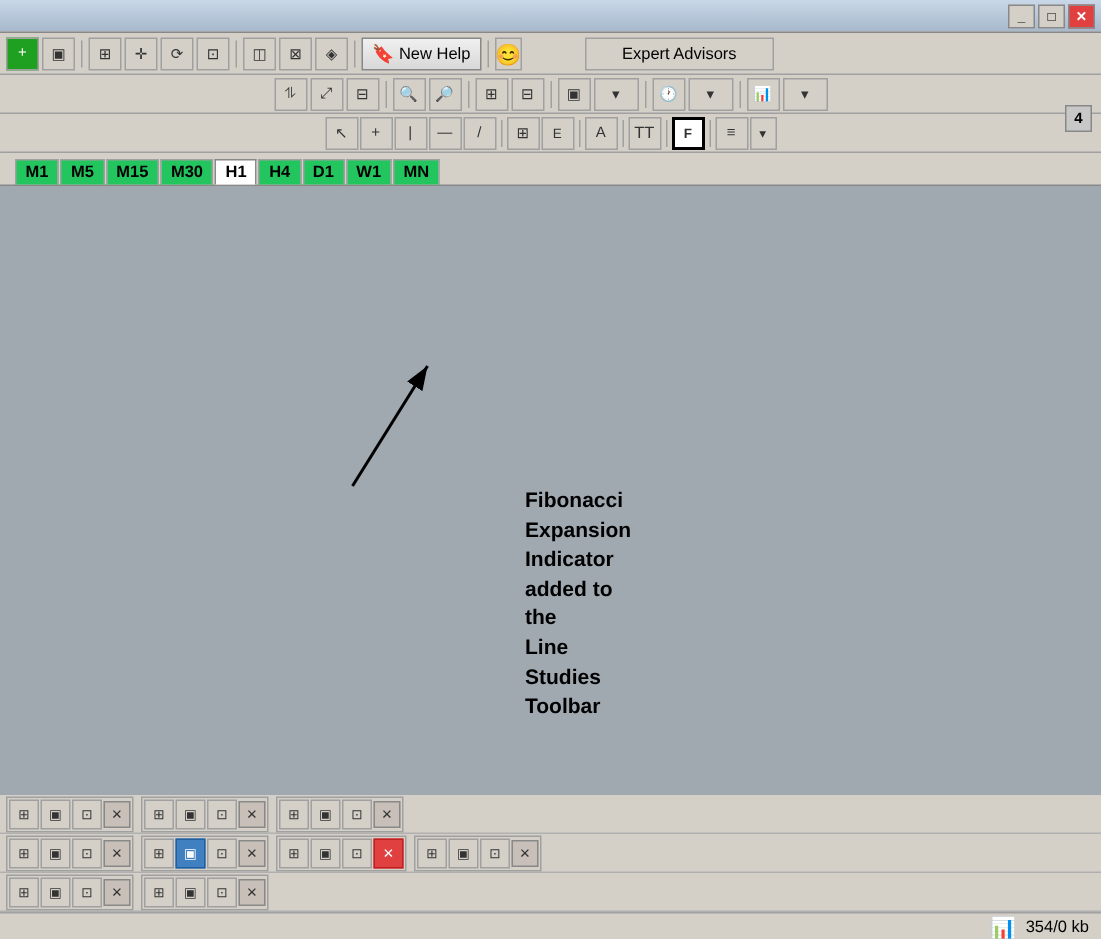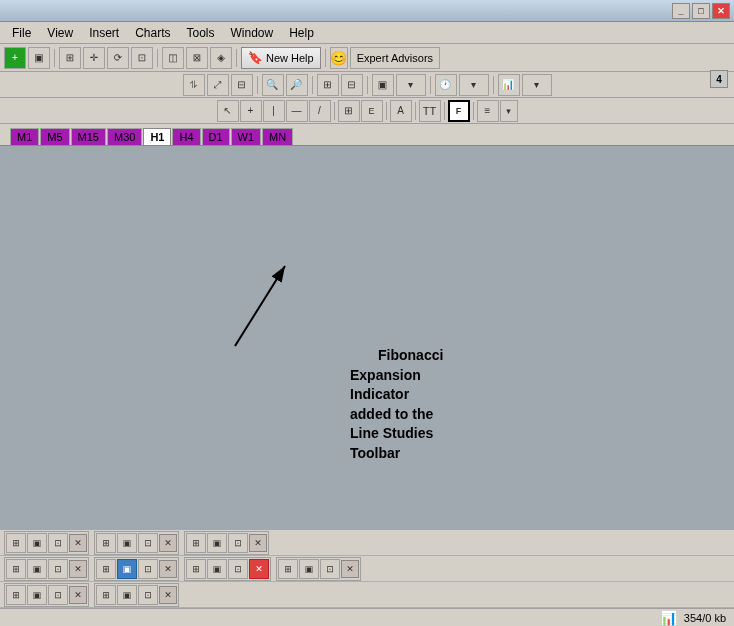--- a/index.html
+++ b/index.html
@@ -105,30 +105,31 @@
       background: #fff;
     }
     .tb-sep {
       width: 1px;
       height: 18px;
       background: #a0a0a0;
       margin: 0 2px;
     }
     .tb-btn-wide {
       height: 22px;
-      padding: 0 6px;
+      padding: 0 24px;
       background: #d4d0c8;
       border: 1px solid #a0a0a0;
       cursor: pointer;
       display: flex;
       align-items: center;
       gap: 3px;
       font-size: 11px;
       color: #000;
       white-space: nowrap;
+      margin-left: 40px;
     }
 
     .new-order-btn {
       height: 22px;
       padding: 0 6px;
       background: linear-gradient(to bottom, #f0f0f0, #d8d8d8);
       border: 1px solid #888;
       cursor: pointer;
       display: flex;
       align-items: center;
@@ -142,27 +143,28 @@
     .period-tabs {
       height: 22px;
       background: #d4d0c8;
       display: flex;
       align-items: flex-end;
       padding-left: 10px;
       border-bottom: 1px solid #888;
     }
     .period-tab {
       padding: 2px 6px;
-      background: #a21caf;
+      background: #22c55e;
       border: 1px solid #a0a0a0;
       border-bottom: none;
       cursor: pointer;
       font-size: 11px;
       margin-right: 1px;
       color: #000;
+      font-weight: bold;
     }
     .period-tab.active {
       background: #ffffff;
       border-color: #888;
       font-weight: bold;
     }
 
     
     .chart-area {
       background: #a0a8b0;
@@ -278,29 +280,20 @@
 <div class="main-container">
 
   <div class="title-bar">
     <div class="title-bar-buttons">
       <div class="title-btn minimize">_</div>
       <div class="title-btn maximize">□</div>
       <div class="title-btn close">✕</div>
     </div>
   </div>
 
-  <div class="menu-bar">
-    <div class="menu-item">File</div>
-    <div class="menu-item">View</div>
-    <div class="menu-item">Insert</div>
-    <div class="menu-item">Charts</div>
-    <div class="menu-item">Tools</div>
-    <div class="menu-item">Window</div>
-    <div class="menu-item">Help</div>
-  </div>
 
   <div class="toolbar1">
 
     <div class="tb-btn" style="background:#20a020;color:white;">+</div>
     <div class="tb-btn">▣</div>
     <div class="tb-sep"></div>
     <div class="tb-btn">⊞</div>
     <div class="tb-btn">✛</div>
     <div class="tb-btn">⟳</div>
     <div class="tb-btn">⊡</div>
@@ -384,21 +377,21 @@
       <svg width="250" height="180" style="position:absolute;top:-10px;left:-160px;">
         <defs>
           <marker id="arrowhead" markerWidth="8" markerHeight="6" refX="8" refY="3" orient="auto">
             <polygon points="0 0, 8 3, 0 6" fill="#000"></polygon>
           </marker>
         </defs>
 
         <line x1="145" y1="90" x2="195" y2="10" stroke="#000" stroke-width="2" marker-end="url(#arrowhead)"></line>
       </svg>
       <div class="annotation-text">
-        <span style="white-space:pre-line;margin-left:28px;">Fibonacci Expansion
+        <span style="white-space:pre-line;">Fibonacci Expansion
 Indicator added to the
 Line Studies Toolbar</span>
       </div>
     </div>
   </div>
 
   <div class="bottom-area" style="position:relative;">
 
     <div class="taskbar-row">
       <div class="task-group">

